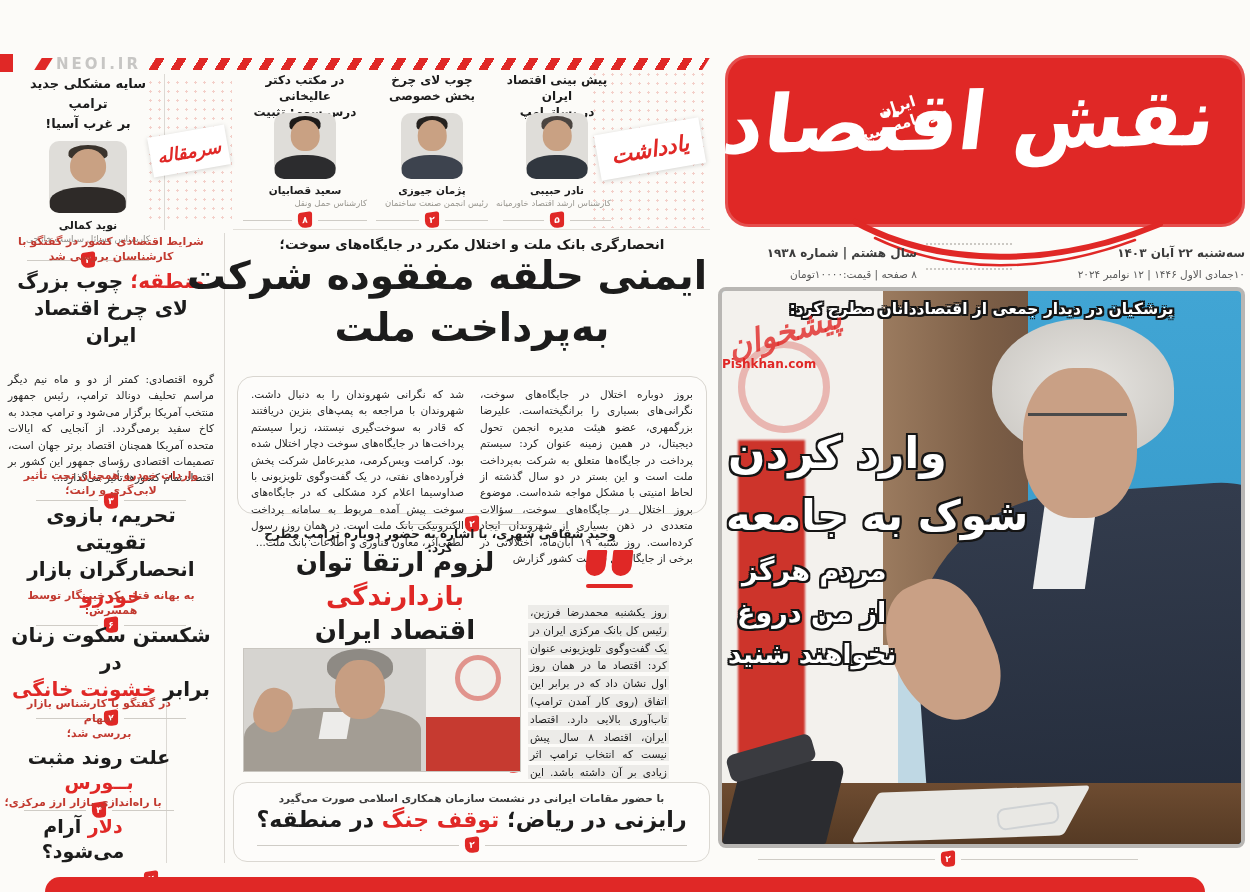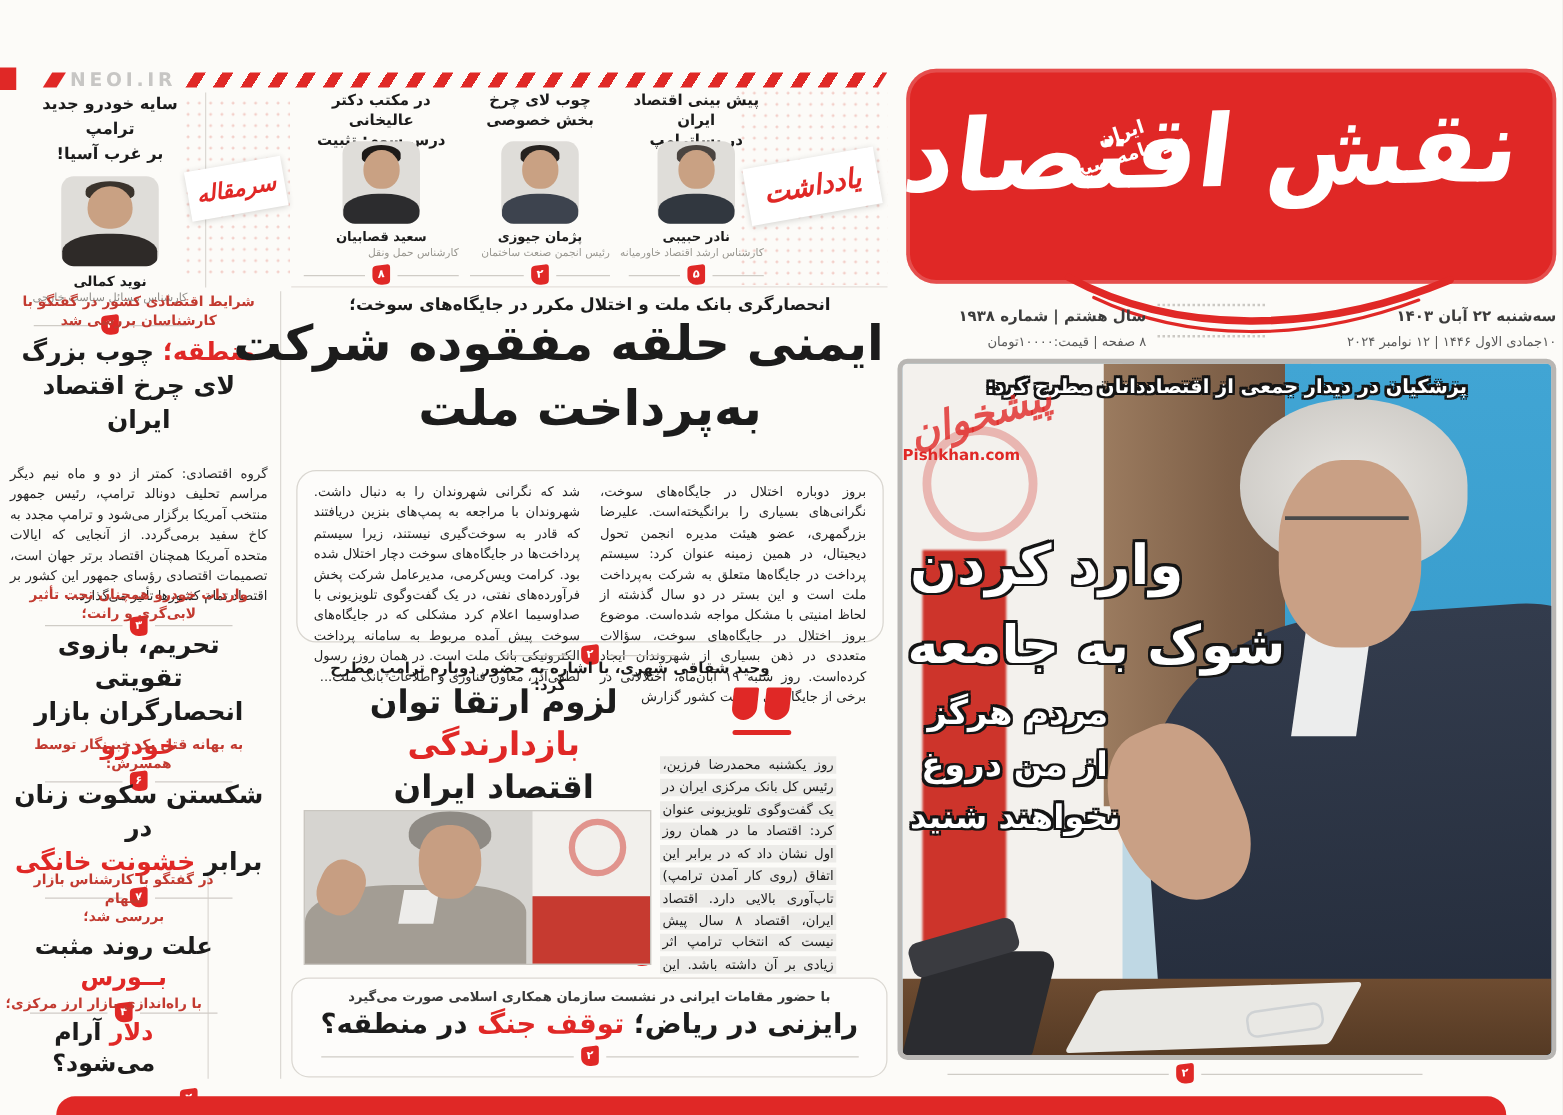--- a/index.html
+++ b/index.html
@@ -227,21 +227,21 @@
   <div class="abs rule-v-ed"></div>
   <div class="abs rule-v-sub"></div>
   <div class="abs rule-h-top"></div>
 
   <div class="abs stamp-panel sp-ed">
     <div class="stamp-card">
       <span class="stamp-text">سرمقاله</span>
     </div>
   </div>
   <div class="abs ed">
-    <div class="ed-t">سایه خودرو جدید ترامپ</div>
+    <div class="ed-t">سایه مشکلی جدید ترامپ</div>
     <div class="ed-t">بر غرب آسیا!</div>
     <div class="avatar ed-photo" style="--suit:#2e2a28;">
       <span class="hr"></span>
         <span class="hd"></span>
         <span class="bd"></span>
     </div>
     <div class="ed-name">نوید کمالی</div>
     <div class="ed-role">کارشناس مسائل سیاست خارجی</div>
     <div class="pgm">
       <span class="l"></span>

